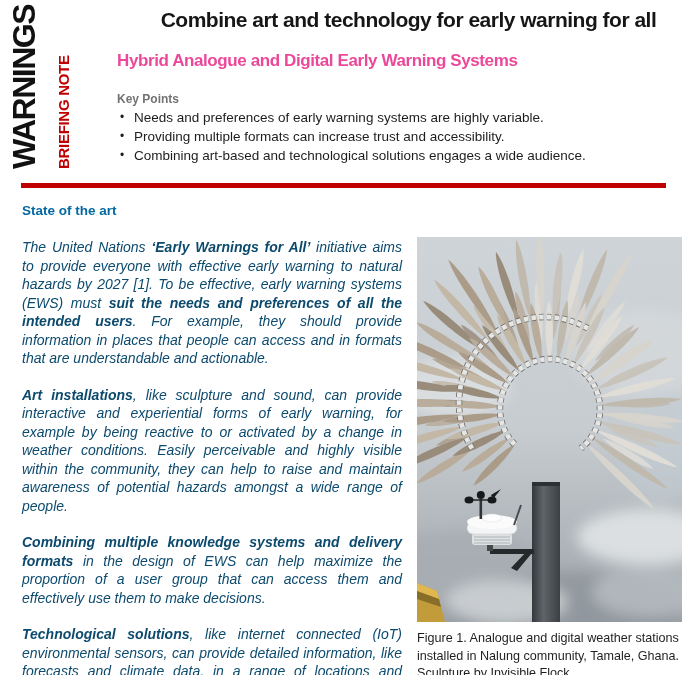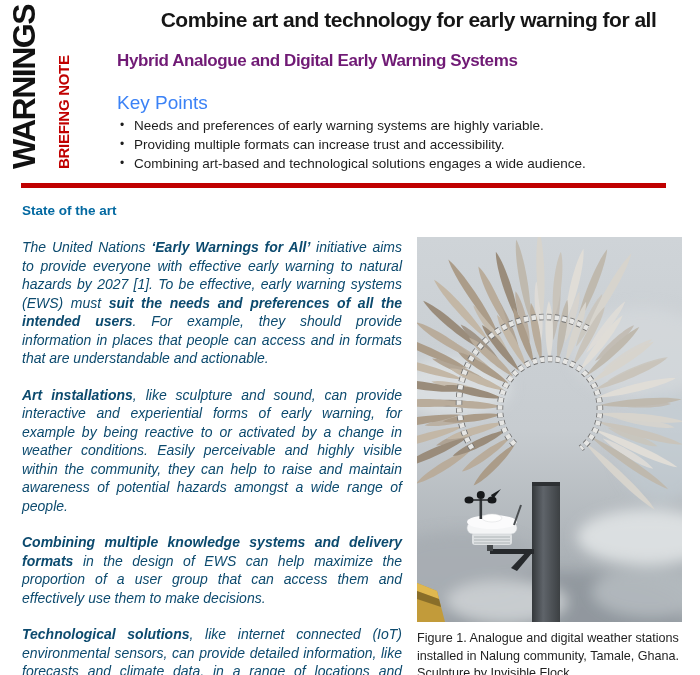--- a/index.html
+++ b/index.html
@@ -10,21 +10,21 @@
   }
   
   .vert { position:absolute; transform:rotate(-90deg); transform-origin:0 0; white-space:nowrap; }
   .masthead-main { left:6px; top:169px; font-size:32px; font-weight:700; letter-spacing:-1.5px; color:#111111; }
   .masthead-sub  { left:55px; top:169px; font-size:15px; font-weight:700; letter-spacing:-0.3px; }
   
   .header { position:absolute; left:117px; top:8px; width:583px; }
   .doc-title { font-size:21px; font-weight:700; letter-spacing:-0.5px; color:#161616; white-space:nowrap;text-align:center; }
   .doc-subtitle { margin-top:19px; font-size:17px; font-weight:700; letter-spacing:-0.4px; white-space:nowrap; }
   .key-points { margin-top:21px; }
-  .kp-heading { font-size:19px; font-weight:400; color:#3b82f6; }
+  .kp-heading { font-size:12px; font-weight:700; color:#737373; }
   .kp-list { list-style:none; margin-top:2px; }
   .kp-list li { font-size:13.5px; line-height:19px; color:#1d1d1d; padding-left:17px; position:relative; }
   .kp-list li::before { content:"•"; position:absolute; left:3px; font-size:12px; }
   
   .rule { position:absolute; left:21px; top:183px; width:645px; height:4.5px; }
   
   .section-heading { position:absolute; left:22px; top:203px; font-size:13.5px; font-weight:700; color:#0369a1; }
   .body-col { position:absolute; left:22px; top:238px; width:380px; }
   .body-col p { font-size:14px; line-height:18.5px; text-align:justify; margin-bottom:18px; color:#0c4a6e;font-style:italic; }
   .body-col p b { font-weight:700; }
@@ -36,21 +36,21 @@
 </head>
 <body>
 
 <div class="page">
 
   <div class="vert masthead-main">WARNINGS</div>
   <div class="vert masthead-sub accent-text" style="color: rgb(192, 0, 0);">BRIEFING NOTE</div>
 
   <div class="header">
     <div class="doc-title">Combine art and technology for early warning for all</div>
-    <div class="doc-subtitle accent-text" style="color: #701a75;">Hybrid Analogue and Digital Early Warning Systems</div>
+    <div class="doc-subtitle accent-text" style="color: #ec4899;">Hybrid Analogue and Digital Early Warning Systems</div>
     <div class="key-points">
       <div class="kp-heading">Key Points</div>
       <ul class="kp-list">
         <li>Needs and preferences of early warning systems are highly variable.</li>
         <li>Providing multiple formats can increase trust and accessibility.</li>
         <li>Combining art-based and technological solutions engages a wide audience.</li>
       </ul>
     </div>
   </div>
 

